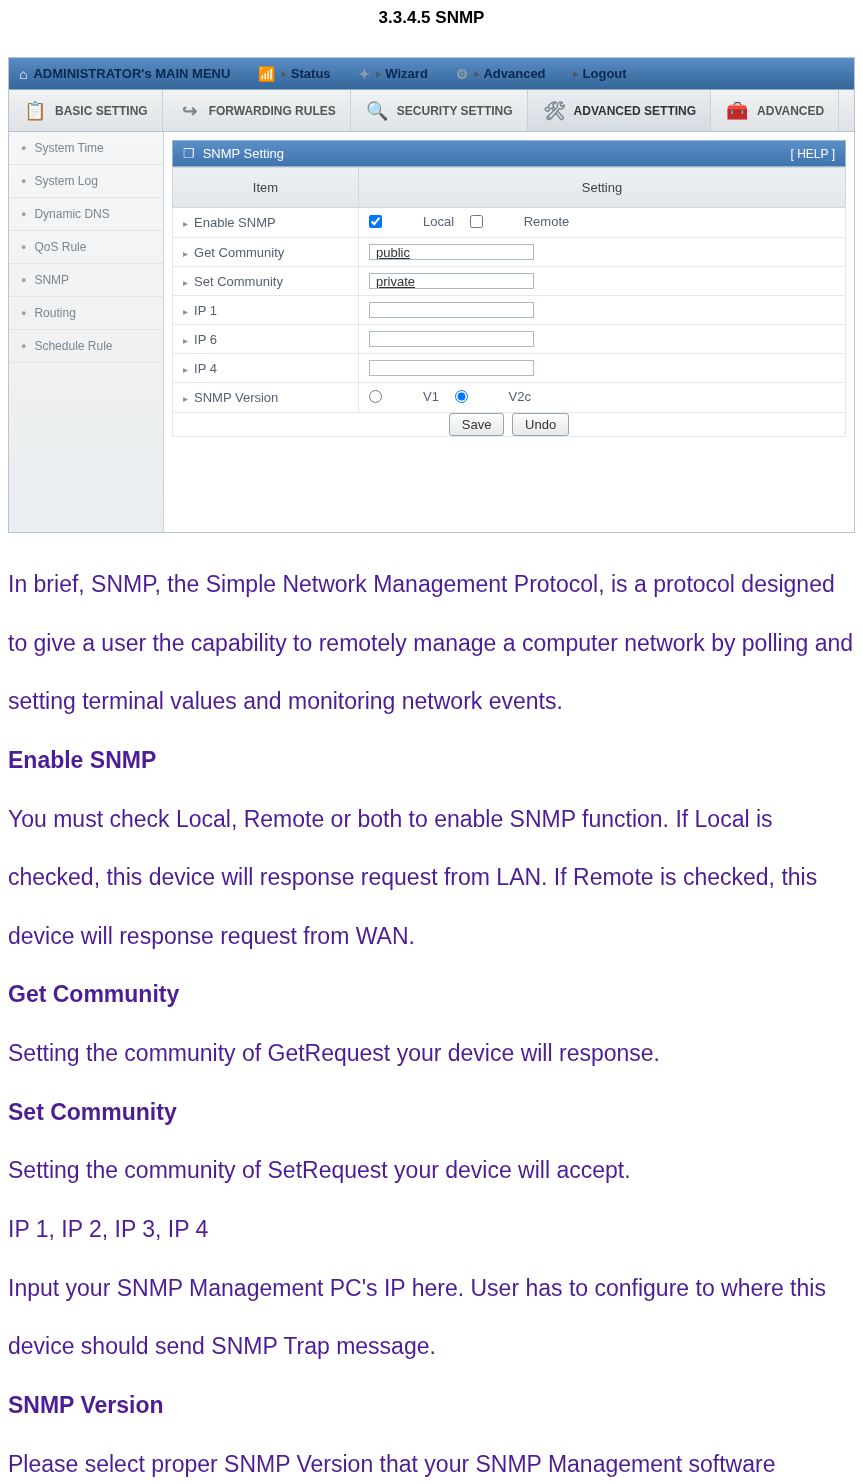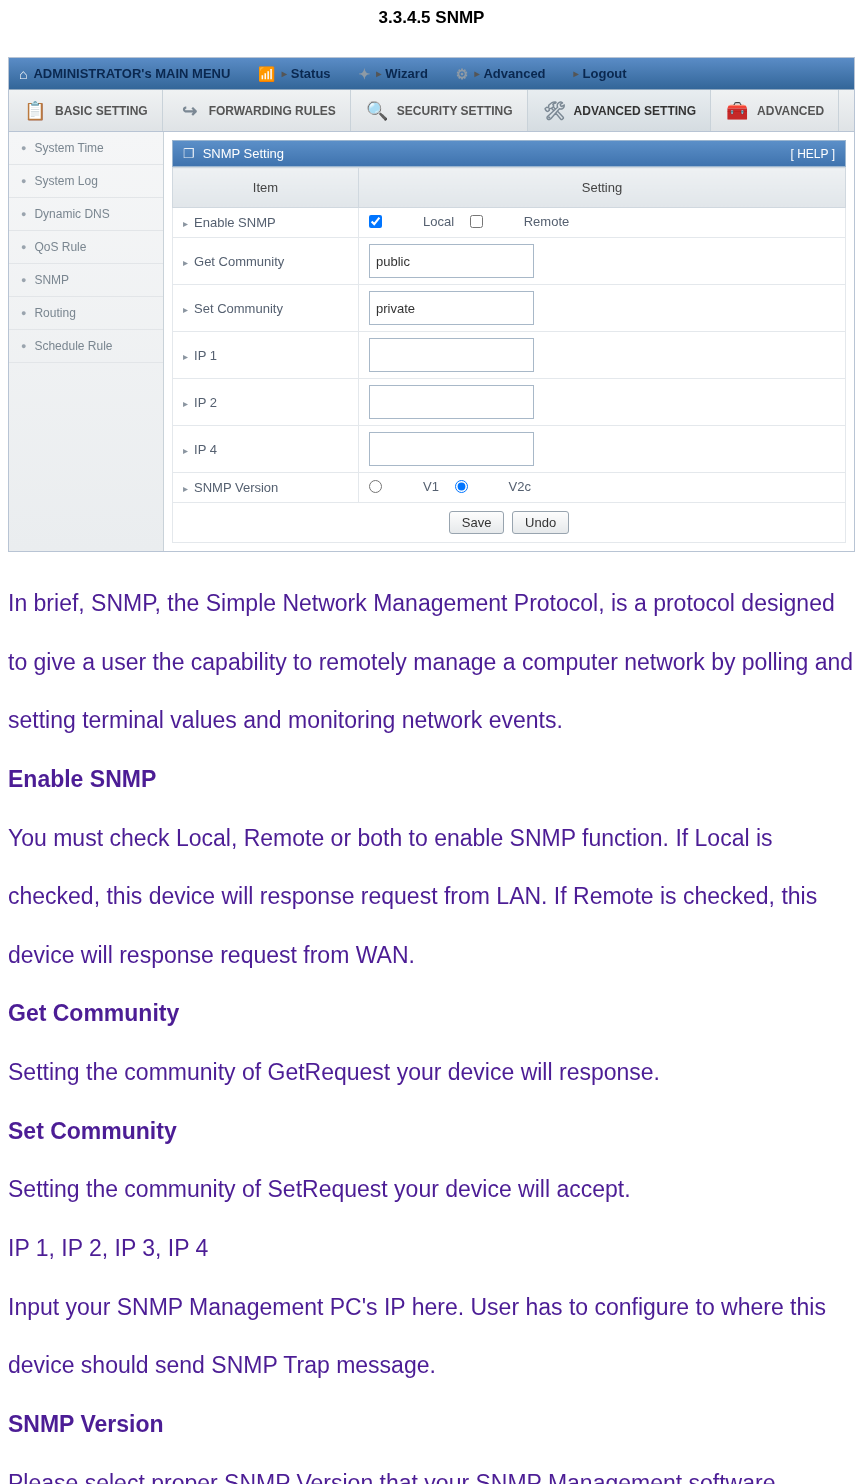--- a/index.html
+++ b/index.html
@@ -127,38 +127,39 @@
     .settings-table td {
       padding: 6px 10px;
       font-size: 13px;
       color: #556070;
       border:1px solid #e4e8ec;
     }
     .settings-table td.label-cell { width: 186px;}
     .row-caret { color:#8a95a0; font-size:10px; margin-right:6px;}
     .text-input {
       border:1px solid #a8b8c8;
-      height: 34px;
+      height: 16px;
       width: 165px;
       padding: 2px 6px;
       font-size:13px;
       color:#333;
+      text-decoration:underline;
     }
     .checkbox-wrap, .radio-wrap {
       display:inline-flex;
       align-items:center;
       margin-right:12px;
       font-size:13px;
       color:#556070;
       gap:37px;
     }
     .checkbox-wrap input, .radio-wrap input { margin-right:4px; }
     .button-row td {
       text-align:center;
-      padding:8px;
+      padding:0;
     }
     .btn {
       border:1px solid #98a4af;
       background: linear-gradient(#fdfdfd,#e6e9eb);
       padding:3px 12px;
       font-size:13px;
       border-radius:3px;
       margin:0 2px;
       color:#333;
     }
@@ -295,21 +296,21 @@
         </tr>
         <tr>
           <td class="label-cell"><span class="row-caret">▸</span><span>Set Community</span></td>
           <td><input type="text" class="text-input" value="private" style=""></td>
         </tr>
         <tr>
           <td class="label-cell"><span class="row-caret">▸</span><span>IP 1</span></td>
           <td><input type="text" class="text-input" value="" style=""></td>
         </tr>
         <tr>
-          <td class="label-cell"><span class="row-caret">▸</span><span>IP 2</span></td>
+          <td class="label-cell"><span class="row-caret">▸</span><span>IP 6</span></td>
           <td><input type="text" class="text-input" value="" style=""></td>
         </tr>
         <tr>
           <td class="label-cell"><span class="row-caret">▸</span><span>IP 4</span></td>
           <td><input type="text" class="text-input" value="" style=""></td>
         </tr>
         <tr>
           <td class="label-cell"><span class="row-caret">▸</span><span>SNMP Version</span></td>
           <td>
             <label class="radio-wrap">

